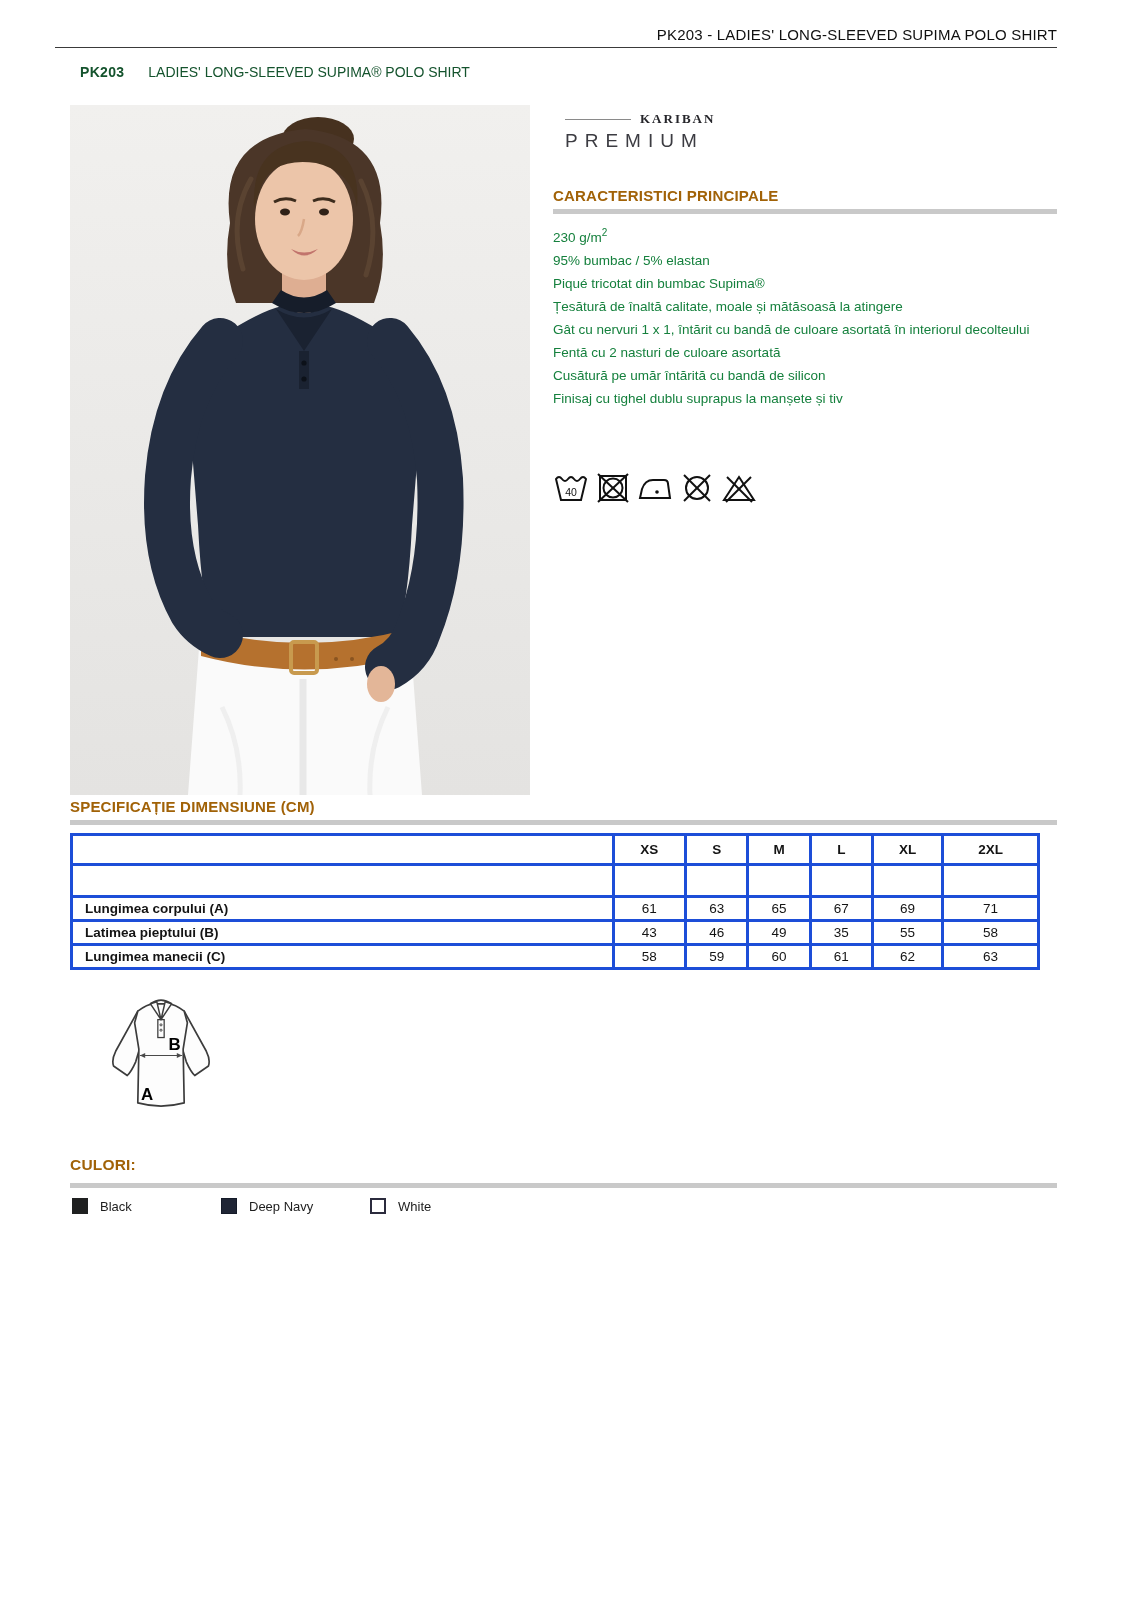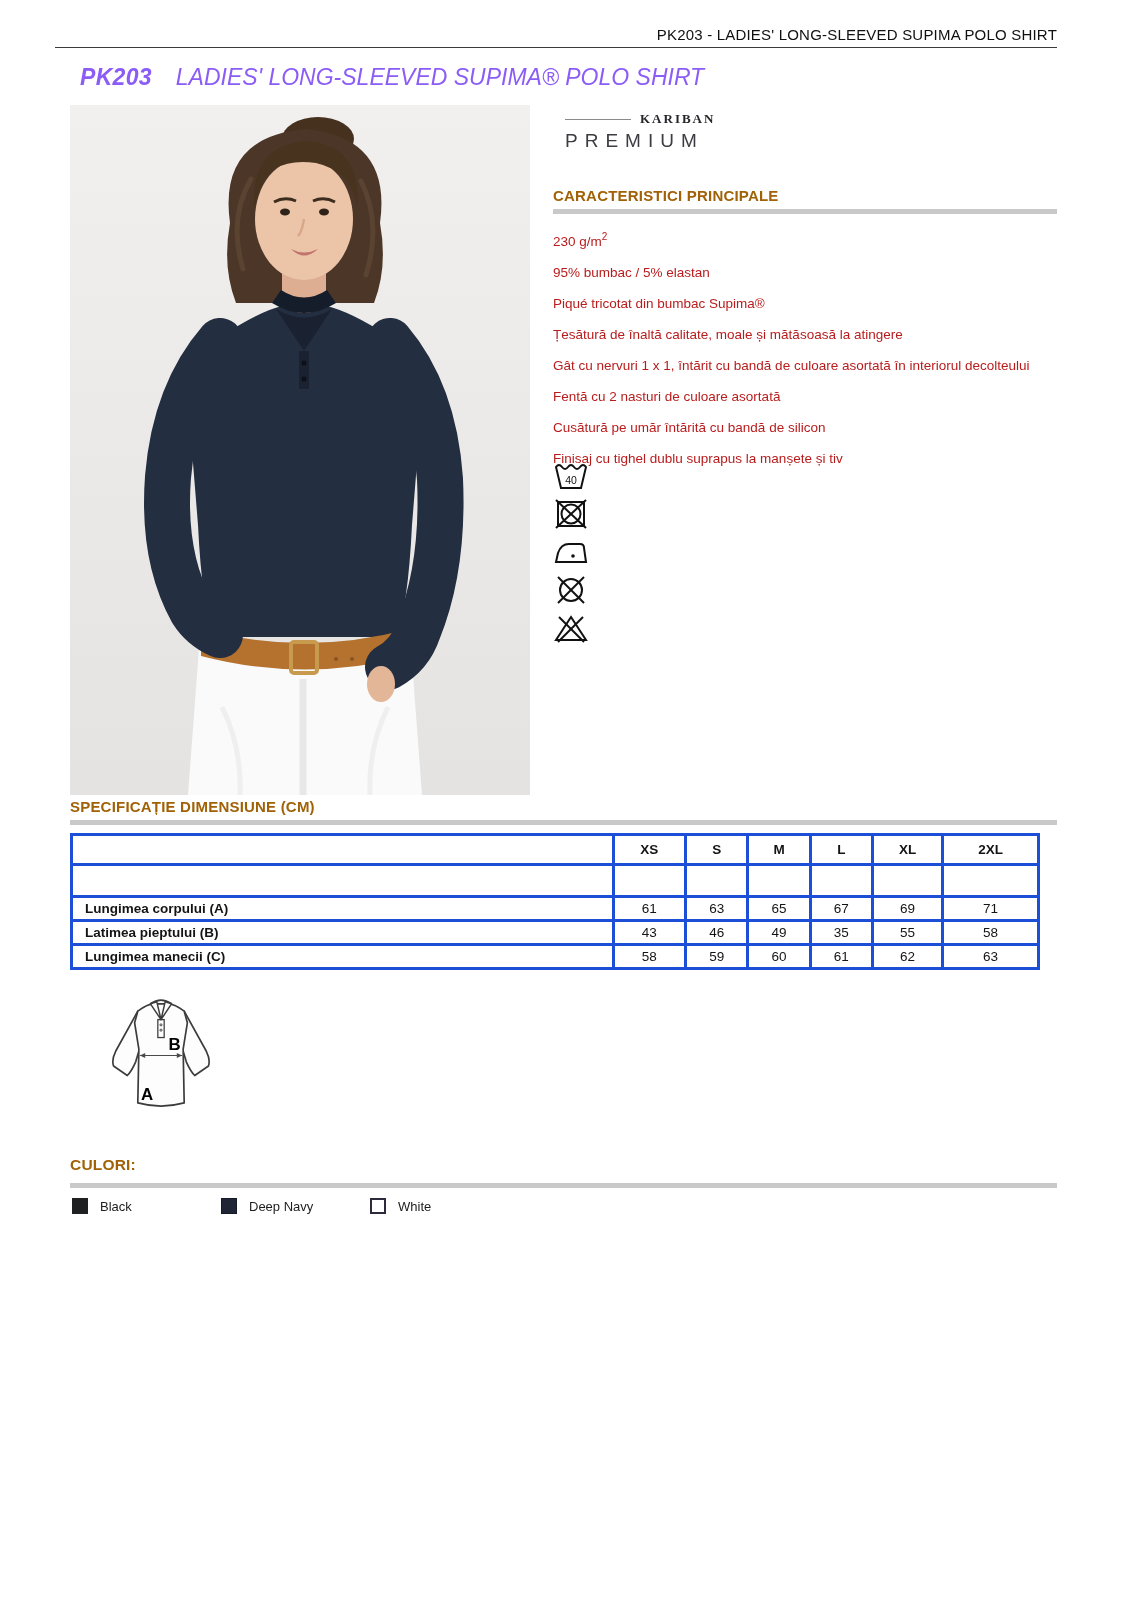--- a/index.html
+++ b/index.html
@@ -6,45 +6,45 @@
   html,body { background:#ffffff; }
   body { font-family:"Liberation Sans","DejaVu Sans",sans-serif; color:#111; }
   .page { position:relative; width:1130px; height:1272px; margin:0 auto; background:#fff; overflow:hidden;border-radius:27px; }
 
   
   .topbar { position:absolute; top:26px; left:55px; right:73px; text-align:right;
             font-size:15px; color:#101010; letter-spacing:.2px; }
   .top-rule { position:absolute; top:47px; left:55px; right:73px; border-top:1.5px solid #3a3a3a; }
 
   
-  .title-row { position:absolute; top:64px; left:80px; font-size:23px; color:#8b5cf6;font-style:italic; }
+  .title-row { position:absolute; top:64px; left:80px; font-size:14px; color:#14532d; }
   .title-row .code { font-weight:bold; margin-right:24px; letter-spacing:.3px; }
 
   
   .photo { position:absolute; left:70px; top:105px; width:460px; height:690px; overflow:hidden; }
 
   
   .right-col { position:absolute; left:553px; top:105px; width:504px; height:690px; }
   .brand { position:absolute; top:6px; left:12px; width:240px; }
   .brand-top { display:flex; align-items:center; gap:9px;text-align:right; }
   .brand-rule { display:inline-block; width:66px; border-top:1px solid #8a8a8a; }
   .brand-name { font-family:"Liberation Serif","DejaVu Serif",serif; font-weight:bold;
                 font-size:13px; letter-spacing:2px; color:#26262b; }
   .brand-line { margin-top:3px; font-size:19px; letter-spacing:7px; color:#3c3c42; font-weight:400; }
 
   .sec-heading { font-size:15px; font-weight:bold; color:#a16207; letter-spacing:.2px; }
   .bar { height:5px; background:#c9c9c9; }
 
   .features-heading { position:absolute; top:82px; left:0; }
   .features-bar { position:absolute; top:104px; left:0; right:0; }
   .features { position:absolute; top:116px; left:0; right:0; list-style:none; }
-  .features li { font-size:13.5px; color:#b91c1c; line-height:31px; }
+  .features li { font-size:13.5px; color:#15803d; line-height:23px; }
   .features sup { font-size:10px; }
 
-  .care-icons { position:absolute; top:355px; left:0; display:flex; gap:6px; align-items:center;flex-direction:column; }
+  .care-icons { position:absolute; top:367px; left:0; display:flex; gap:6px; align-items:center; }
   .care-icons svg { display:block; }
 
   
   .sizes-heading { position:absolute; top:798px; left:70px; }
   .sizes-bar { position:absolute; top:820px; left:70px; width:987px; }
   .size-table { position:absolute; top:833px; left:70px; width:970px; border-collapse:collapse;
                 font-size:13.5px; color:#141414; }
   .size-table th, .size-table td { border:3px solid #1d4ed8; }
   .size-table thead tr { height:30px; }
   .size-table tr.spacer { height:32px; }

